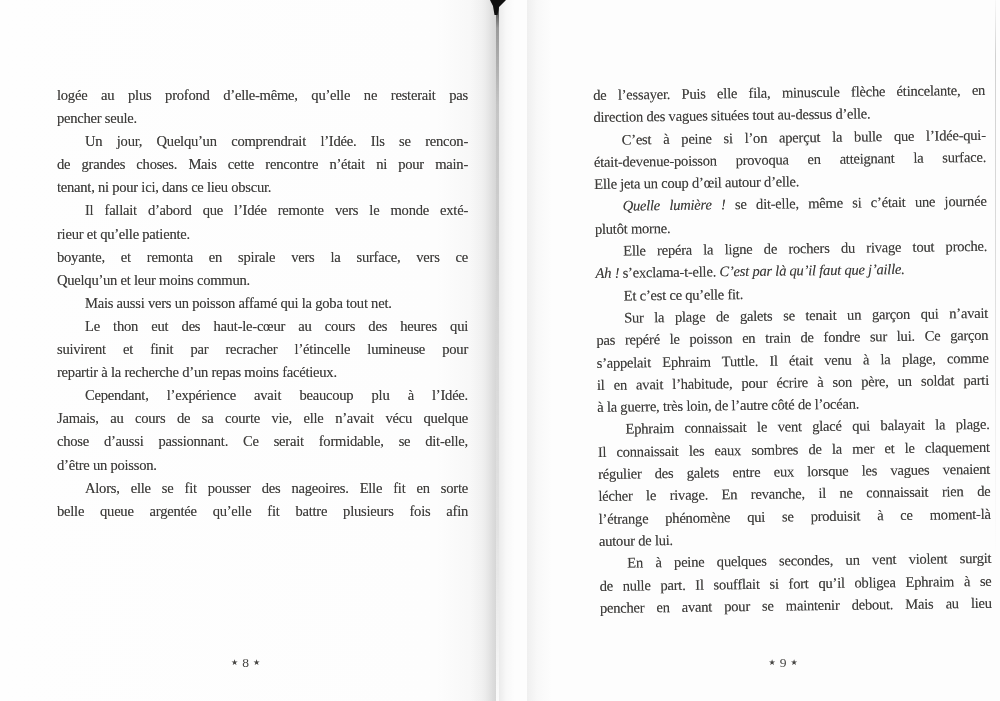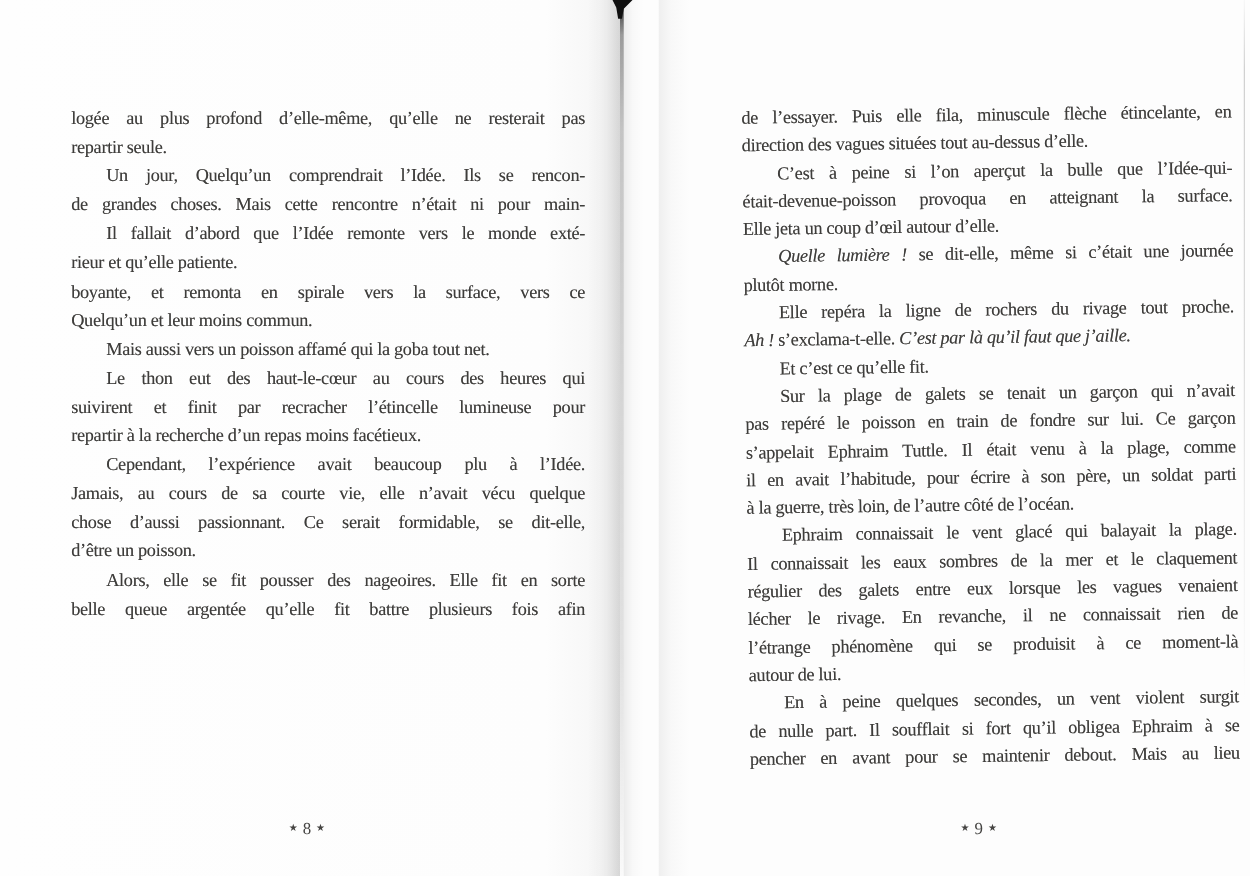--- a/index.html
+++ b/index.html
@@ -76,23 +76,24 @@
   }
 </style>
 </head>
 <body>
 
 <div class="scan" style="color: rgb(62, 61, 59); background: rgb(253, 253, 253);">
 
   <section class="page page-left">
     <div class="text-block">
         <div class="line j"><span>logée au plus profond d’elle-même, qu’elle ne resterait pas</span></div>
-        <div class="line"><span>repartir seule.</span></div>
+        <div class="line"><span>pencher seule.</span></div>
         <div class="line ind j"><span>Un jour, Quelqu’un comprendrait l’Idée. Ils se rencon-</span></div>
         <div class="line j"><span>de grandes choses. Mais cette rencontre n’était ni pour main-</span></div>
+        <div class="line"><span>tenant, ni pour ici, dans ce lieu obscur.</span></div>
         <div class="line ind j"><span>Il fallait d’abord que l’Idée remonte vers le monde exté-</span></div>
         <div class="line"><span>rieur et qu’elle patiente.</span></div>
         <div class="line j"><span>boyante, et remonta en spirale vers la surface, vers ce</span></div>
         <div class="line"><span>Quelqu’un et leur moins commun.</span></div>
         <div class="line ind"><span>Mais aussi vers un poisson affamé qui la goba tout net.</span></div>
         <div class="line ind j"><span>Le thon eut des haut-le-cœur au cours des heures qui</span></div>
         <div class="line j"><span>suivirent et finit par recracher l’étincelle lumineuse pour</span></div>
         <div class="line"><span>repartir à la recherche d’un repas moins facétieux.</span></div>
         <div class="line ind j"><span>Cependant, l’expérience avait beaucoup plu à l’Idée.</span></div>
         <div class="line j"><span>Jamais, au cours de sa courte vie, elle n’avait vécu quelque</span></div>

